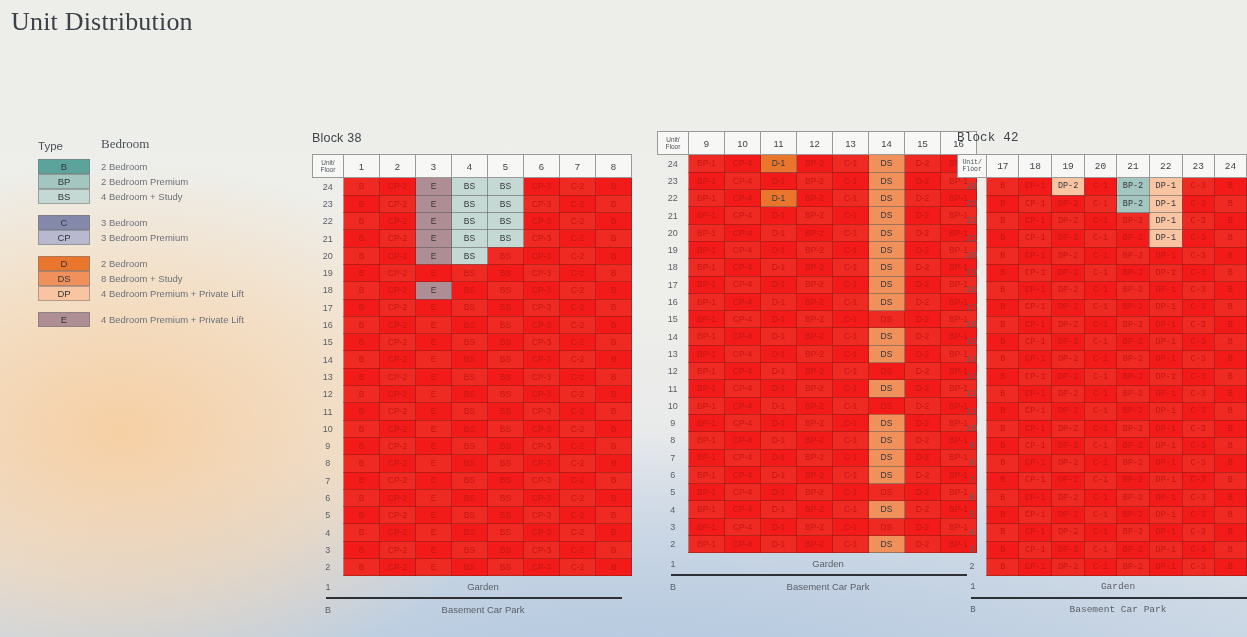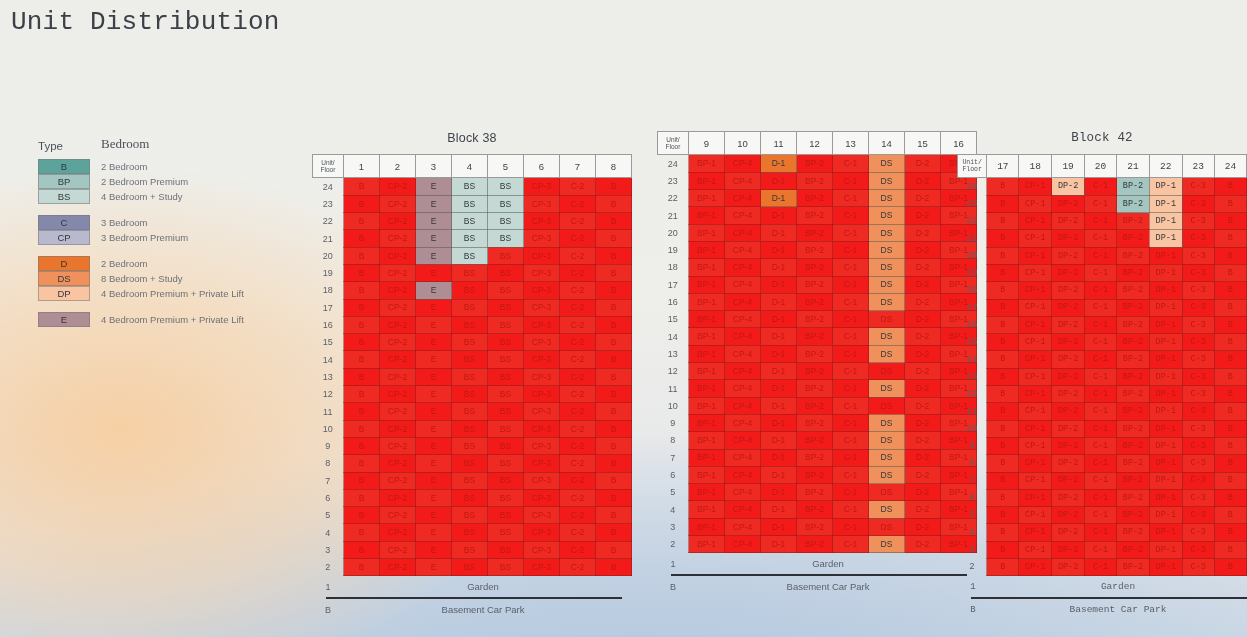--- a/index.html
+++ b/index.html
@@ -15,21 +15,21 @@
       radial-gradient(ellipse 520px 340px at 120px 430px, rgba(247,206,160,0.95) 0%, rgba(247,212,172,0.55) 45%, rgba(247,212,172,0.0) 78%),
       radial-gradient(ellipse 900px 300px at 640px 690px, rgba(176,198,222,0.95) 0%, rgba(186,204,224,0.5) 55%, rgba(186,204,224,0) 85%),
       linear-gradient(180deg,#edeeea 0%,#eeeeea 48%,#e9eaea 66%,#dfe4ea 82%,#cfdae6 100%);
     z-index:0;
   }
   #page{position:absolute;left:0;top:0;width:1247px;height:637px;z-index:1;}
 
   
   #page-title{
     position:absolute;left:11px;top:7px;
-    font-family:Liberation Mono, monospace;
+    font-family:Liberation Serif, serif;
     font-size:26px;color:#3c4148;letter-spacing:.2px;
     white-space:nowrap;
   }
 
   
   #legend{position:absolute;left:38px;top:136px;}
   .legend-head{display:flex;align-items:flex-end;margin-bottom:7px;}
   .legend-head .lh-type{width:52px;font-size:11.5px;color:#4c525a;}
   .legend-head .lh-bed{margin-left:11px;font-size:13px;color:#4c525a;font-family:Liberation Serif, serif;}
   .legend-group{margin-bottom:11px;}
@@ -41,21 +41,21 @@
     font-size:9.5px;color:#33373c;line-height:1;
   }
   .legend-desc{
     margin-left:11px;font-size:9.5px;color:#6c7179;
     display:flex;align-items:center;white-space:nowrap;
   }
 
   
   .block{position:absolute;top:131px;}
   .block-title{
-    text-align:center;font-size:12.5px;color:#3f444b;
+    font-size:12.5px;color:#3f444b;
     margin-bottom:9px;letter-spacing:.2px;
   }
   .grid-wrap{position:relative;}
   table.grid{border-collapse:collapse;table-layout:fixed;}
   table.grid td,table.grid th{padding:0;margin:0;}
 
   th.corner{
     width:30px;height:22px;
     background:#f7f7f5;border:1px solid #9a9a9a;
     font-size:6.5px;font-weight:normal;color:#4c525a;line-height:1.15;

